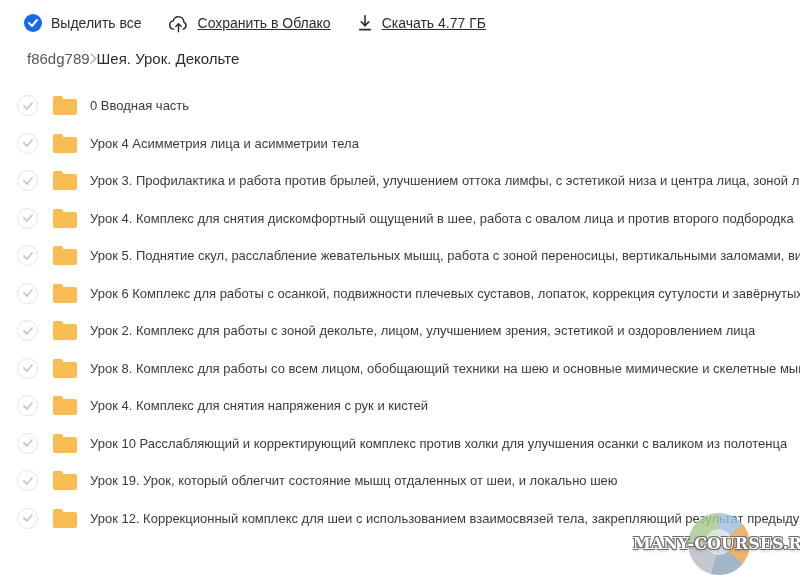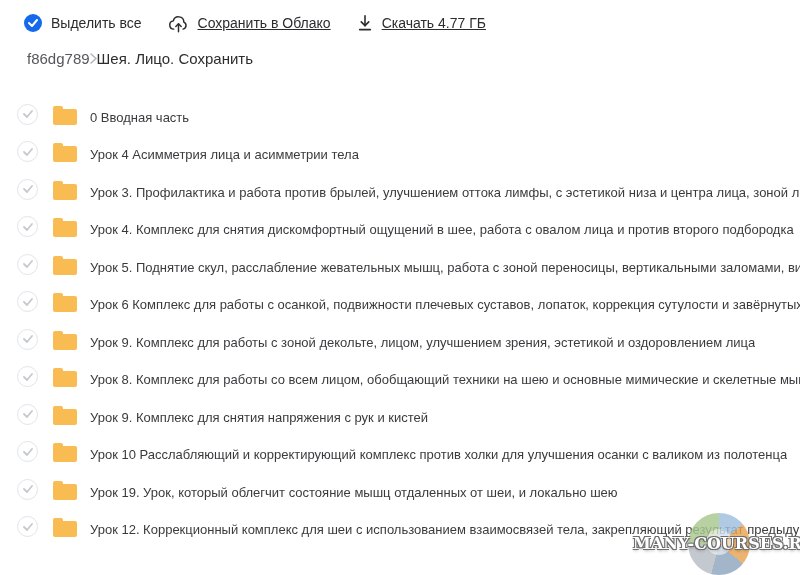--- a/index.html
+++ b/index.html
@@ -17,21 +17,21 @@
     display:flex;align-items:center;justify-content:center;flex:0 0 auto;
   }
   .tb-ico{display:flex;align-items:center;justify-content:center;flex:0 0 auto;color:#2b2c2e;}
   
   .breadcrumb{display:flex;align-items:center;height:24px;padding-left:27px;gap:0;font-size:15px;}
   .crumb-parent{color:#56575b;cursor:pointer;}
   .crumb-current{color:#2c2d2e;}
   .crumb-sep{display:flex;align-items:center;color:#b5b7ba;}
   
   .list{margin-top:17px;}
-  .row{height:37.5px;display:flex;align-items:flex-end;padding-left:17px;cursor:pointer;}
+  .row{height:37.5px;display:flex;align-items:center;padding-left:17px;cursor:pointer;}
   .check{
     width:19px;height:19px;border:1px solid #e2e4e8;border-radius:50%;
     display:flex;align-items:center;justify-content:center;flex:0 0 auto;
     margin-right:15px;background:#fff;
   }
   .folder{
     width:24px;height:16px;border-radius:2px;position:relative;flex:0 0 auto;
     background:var(--folder,#f8bc52);margin-right:13px;margin-top:3px;
   }
   .folder::before{
@@ -91,21 +91,21 @@
   </div>
 </div>
 
 <div class="breadcrumb">
   <span class="crumb-parent">f86dg789</span>
   <span class="crumb-sep">
     <svg width="7" height="11" viewBox="0 0 7 11">
         <polyline points="1,1 6,5.5 1,10" fill="none" stroke="#b5b7ba" stroke-width="1.6" stroke-linecap="round" stroke-linejoin="round"></polyline>
       </svg>
   </span>
-  <span class="crumb-current">Шея. Лицо. Сохранить</span>
+  <span class="crumb-current">Шея. Урок. Декольте</span>
 </div>
 
 <div class="list">
   <div class="row">
     <span class="check">
       <svg width="10" height="8" viewBox="0 0 10 8">
           <polyline points="1,4 4,7 9,1" fill="none" stroke="#c6c9ce" stroke-width="1.8" stroke-linecap="round" stroke-linejoin="round"></polyline>
         </svg>
     </span>
     <span class="folder"></span>
@@ -163,41 +163,41 @@
     <span class="row-label">Урок 6 Комплекс для работы с осанкой, подвижности плечевых суставов, лопаток, коррекция сутулости и завёрнутых плеч</span>
   </div>
 
   <div class="row">
     <span class="check">
       <svg width="10" height="8" viewBox="0 0 10 8">
           <polyline points="1,4 4,7 9,1" fill="none" stroke="#c6c9ce" stroke-width="1.8" stroke-linecap="round" stroke-linejoin="round"></polyline>
         </svg>
     </span>
     <span class="folder"></span>
-    <span class="row-label">Урок 9. Комплекс для работы с зоной декольте, лицом, улучшением зрения, эстетикой и оздоровлением лица</span>
+    <span class="row-label">Урок 2. Комплекс для работы с зоной декольте, лицом, улучшением зрения, эстетикой и оздоровлением лица</span>
   </div>
 
   <div class="row">
     <span class="check">
       <svg width="10" height="8" viewBox="0 0 10 8">
           <polyline points="1,4 4,7 9,1" fill="none" stroke="#c6c9ce" stroke-width="1.8" stroke-linecap="round" stroke-linejoin="round"></polyline>
         </svg>
     </span>
     <span class="folder"></span>
     <span class="row-label">Урок 8. Комплекс для работы со всем лицом, обобщающий техники на шею и основные мимические и скелетные мышцы</span>
   </div>
 
   <div class="row">
     <span class="check">
       <svg width="10" height="8" viewBox="0 0 10 8">
           <polyline points="1,4 4,7 9,1" fill="none" stroke="#c6c9ce" stroke-width="1.8" stroke-linecap="round" stroke-linejoin="round"></polyline>
         </svg>
     </span>
     <span class="folder"></span>
-    <span class="row-label">Урок 9. Комплекс для снятия напряжения с рук и кистей</span>
+    <span class="row-label">Урок 4. Комплекс для снятия напряжения с рук и кистей</span>
   </div>
 
   <div class="row">
     <span class="check">
       <svg width="10" height="8" viewBox="0 0 10 8">
           <polyline points="1,4 4,7 9,1" fill="none" stroke="#c6c9ce" stroke-width="1.8" stroke-linecap="round" stroke-linejoin="round"></polyline>
         </svg>
     </span>
     <span class="folder"></span>
     <span class="row-label">Урок 10 Расслабляющий и корректирующий комплекс против холки для улучшения осанки с валиком из полотенца</span>

